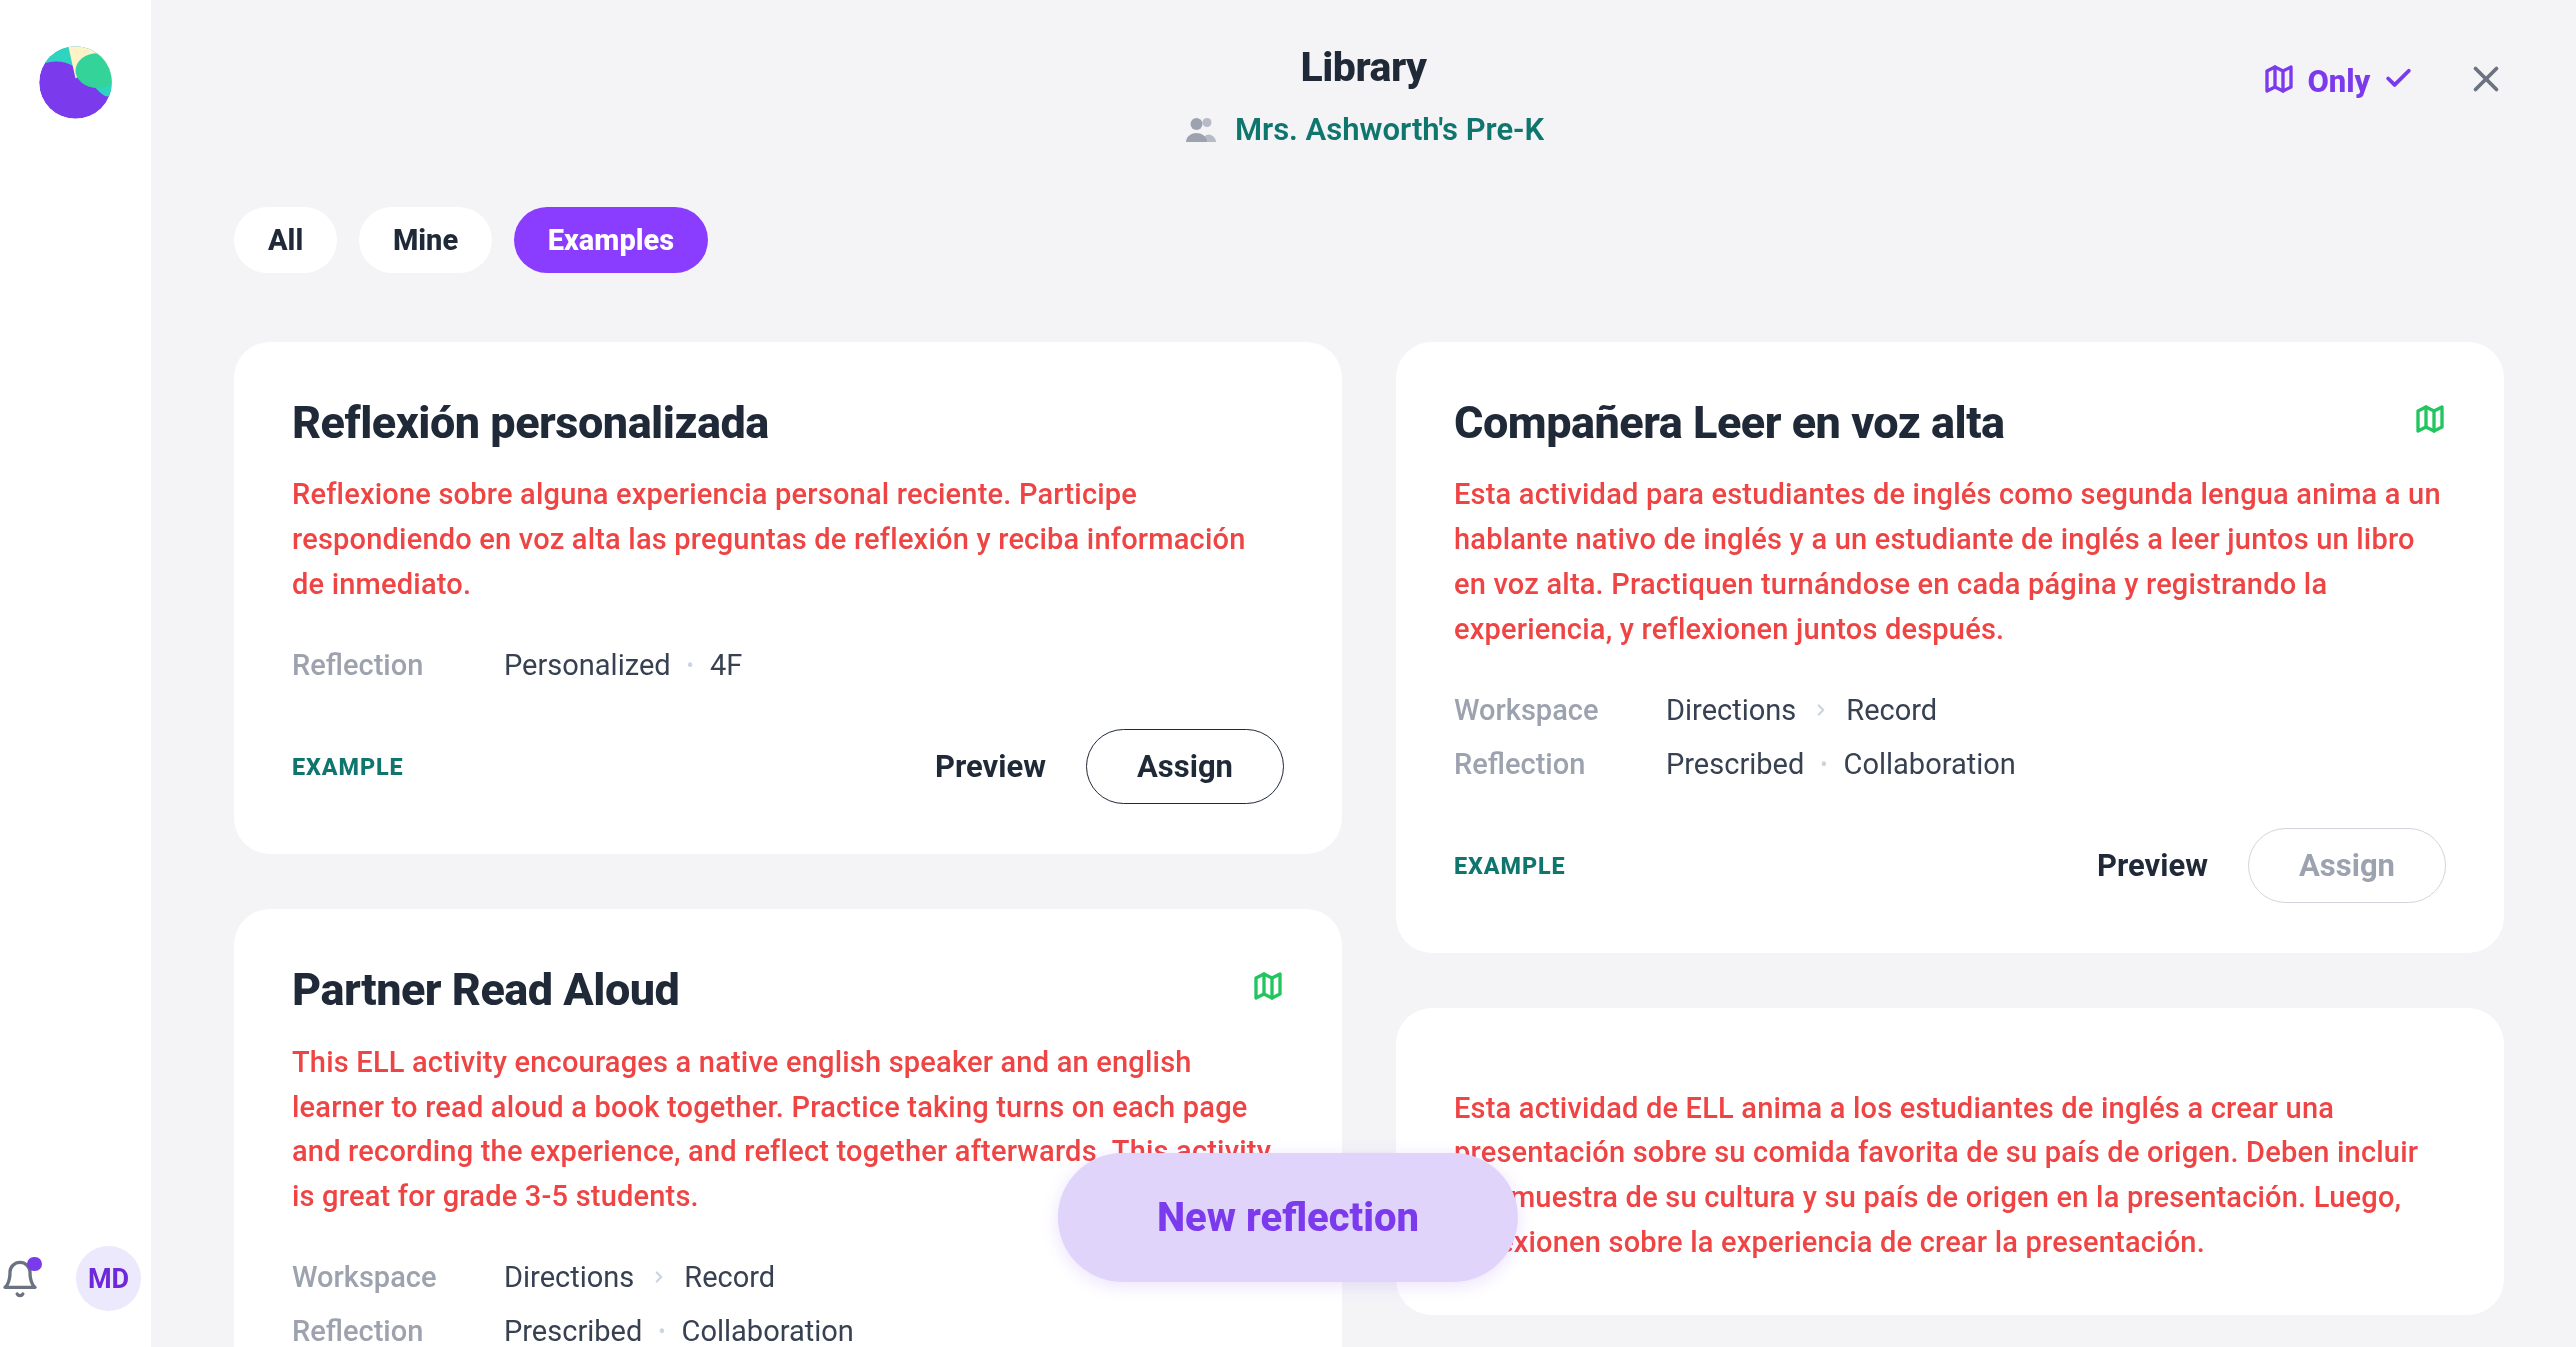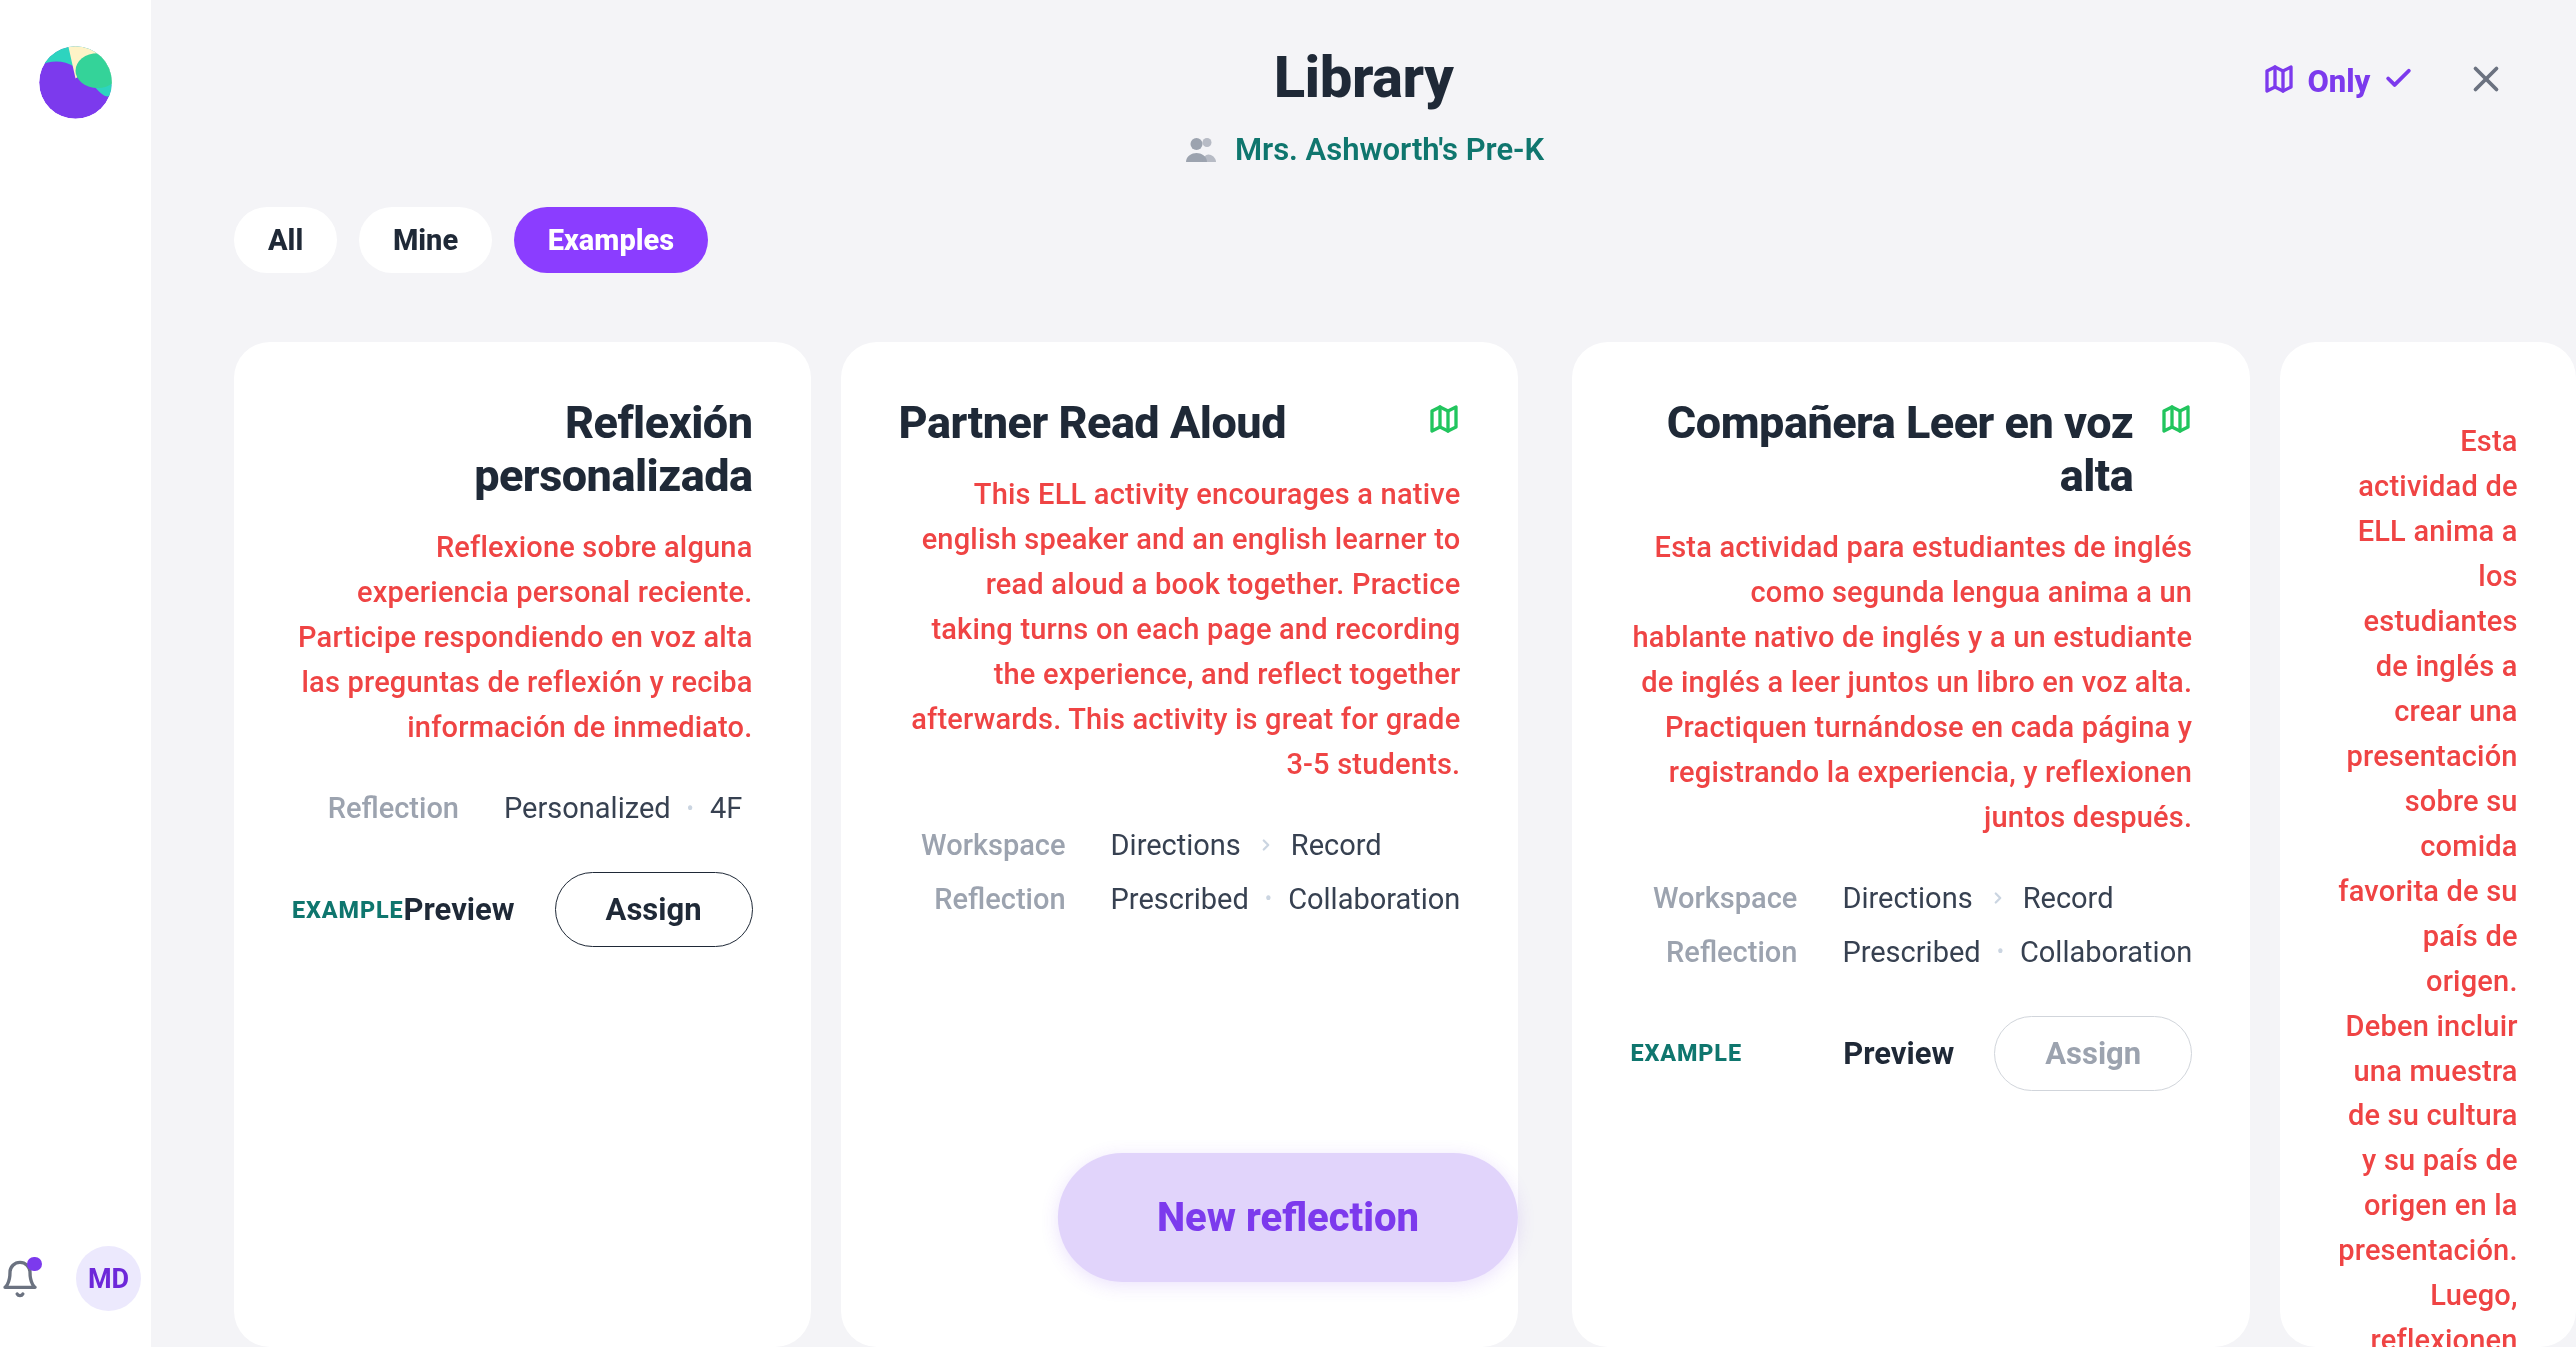--- a/index.html
+++ b/index.html
@@ -101,21 +101,21 @@
       align-items: flex-start;
       justify-content: center;
       padding-top: 43px;
     }
     
     .header-center {
       text-align: center;
     }
     
     .page-title {
-      font-size: 58px;
+      font-size: 41px;
       font-weight: 800;
       color: #1f2937;
       letter-spacing: -0.5px;
     }
     
     .subtitle-row {
       margin-top: 20px;
       display: flex;
       align-items: center;
       justify-content: center;
@@ -177,23 +177,22 @@
       right: 72px;
       top: 342px;
       bottom: 0;
       display: flex;
       gap: 54px;
     }
     
     .col {
       flex: 1;
       display: flex;
-      flex-direction: row;
-      gap: 30px;
-      text-align: right;
+      flex-direction: column;
+      gap: 55px;
     }
     
     .card {
       background: #ffffff;
       border-radius: 36px;
       padding: 54px 58px 50px 58px;
       position: relative;
     }
     
     .card-head {

